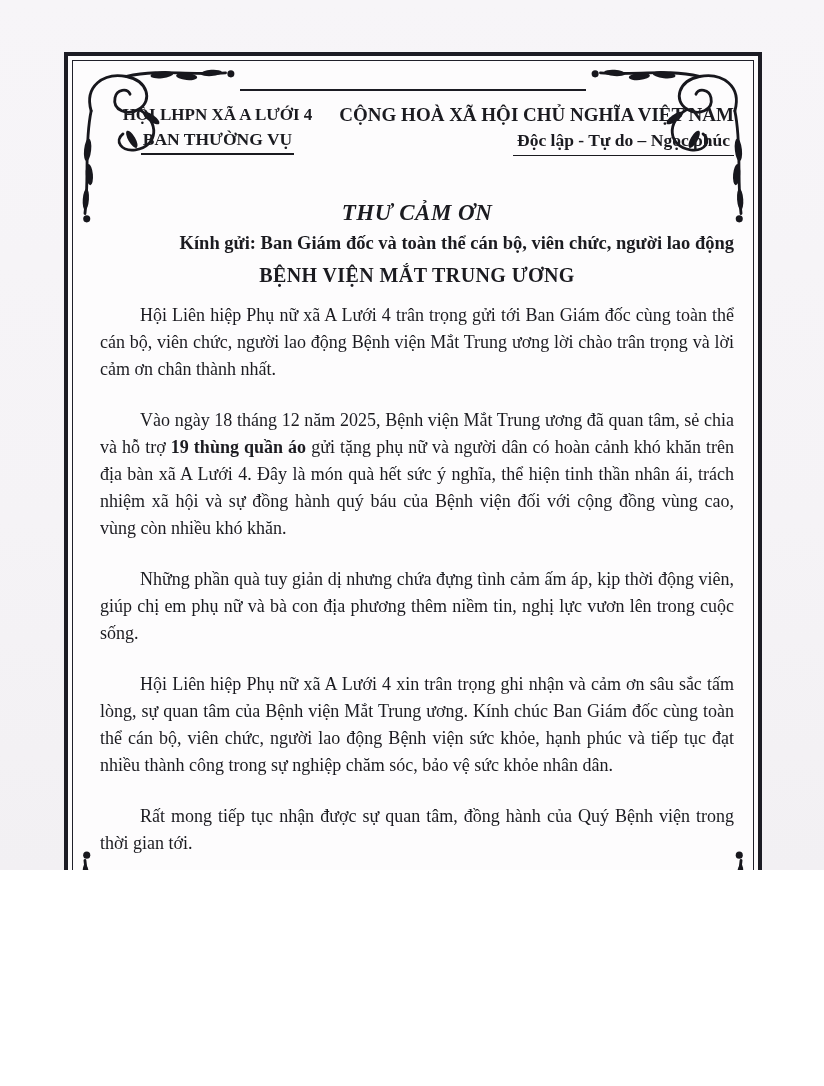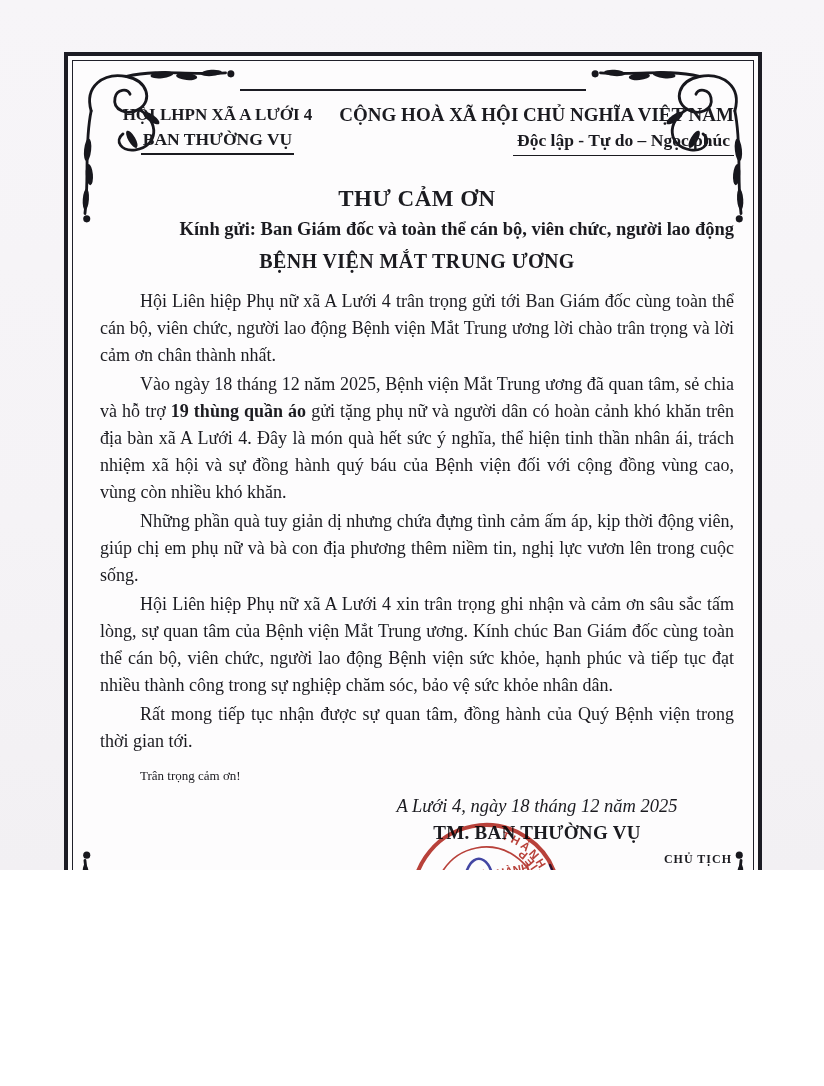--- a/index.html
+++ b/index.html
@@ -35,26 +35,26 @@
   .letterhead { display:flex; margin-top:46px; align-items:flex-start; }
   .lh-left { width:235px; text-align:center; }
   .lh-left .org { font-weight:bold; font-size:17px; line-height:25px; white-space:nowrap; }
   .lh-left .dept { display:inline-block; font-weight:bold; font-size:17.5px; line-height:24px;
                    border-bottom:2px solid #1b1b20; padding:0 2px 2px; }
   .lh-right { flex:1; text-align:right; }
   .lh-right .national { font-weight:bold; font-size:19px; line-height:26px; white-space:nowrap; }
   .lh-right .motto { display:inline-block; font-weight:bold; font-size:17.5px; line-height:24px;
                      border-bottom:1.8px solid #1b1b20; padding:0 4px 3px; }
 
-  .title { text-align:center; font-weight:bold; font-size:23px; margin-top:30px; letter-spacing:.5px; }
+  .title { text-align:center; font-weight:bold; font-size:23px; margin-top:44px; letter-spacing:.5px;font-style:italic; }
   .salutation { text-align:right; font-weight:bold; font-size:18.5px; margin-top:7px; }
   .recipient { text-align:center; font-weight:bold; font-size:20px; margin-top:10px; letter-spacing:.4px; }
 
   .body-text { margin-top:15px; font-size:18px; line-height:27px; text-align:justify; }
-  .body-text p { text-indent:40px; margin-top:2px; }
+  .body-text p { text-indent:40px; margin-top:24px; }
   .body-text p:first-child { margin-top:0; }
   .closing { text-indent:40px; font-size:13px; margin-top:13px; }
 
   
   .sign-col { position:relative; width:390px; margin-left:242px; margin-top:9px; text-align:center; }
   .dateline { font-style:italic; font-size:18.5px; line-height:27px; }
   .tm-line  { font-weight:bold; font-size:19px; line-height:26px; letter-spacing:.3px; }
   .pos-line { font-weight:bold; font-size:12px; line-height:26px; letter-spacing:1px;text-align:right; }
   .sign-space { height:56px; }
   .signer { font-weight:bold; font-size:19.5px; line-height:26px; }

